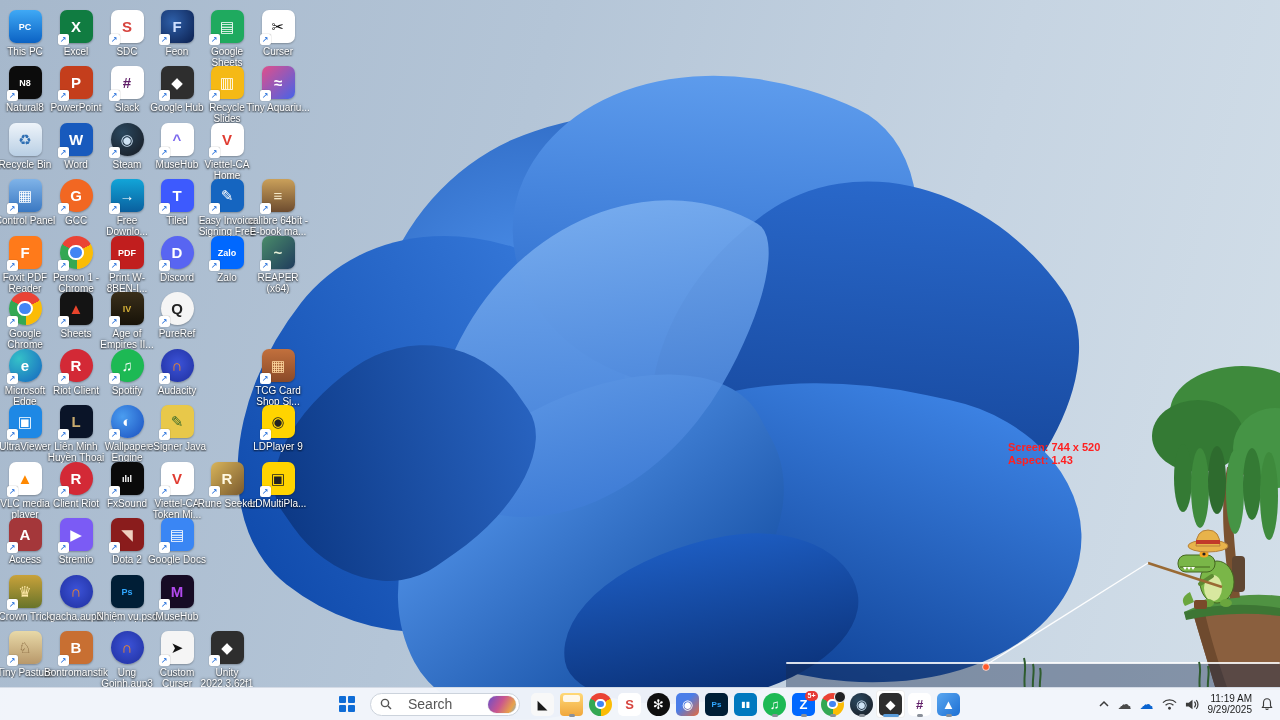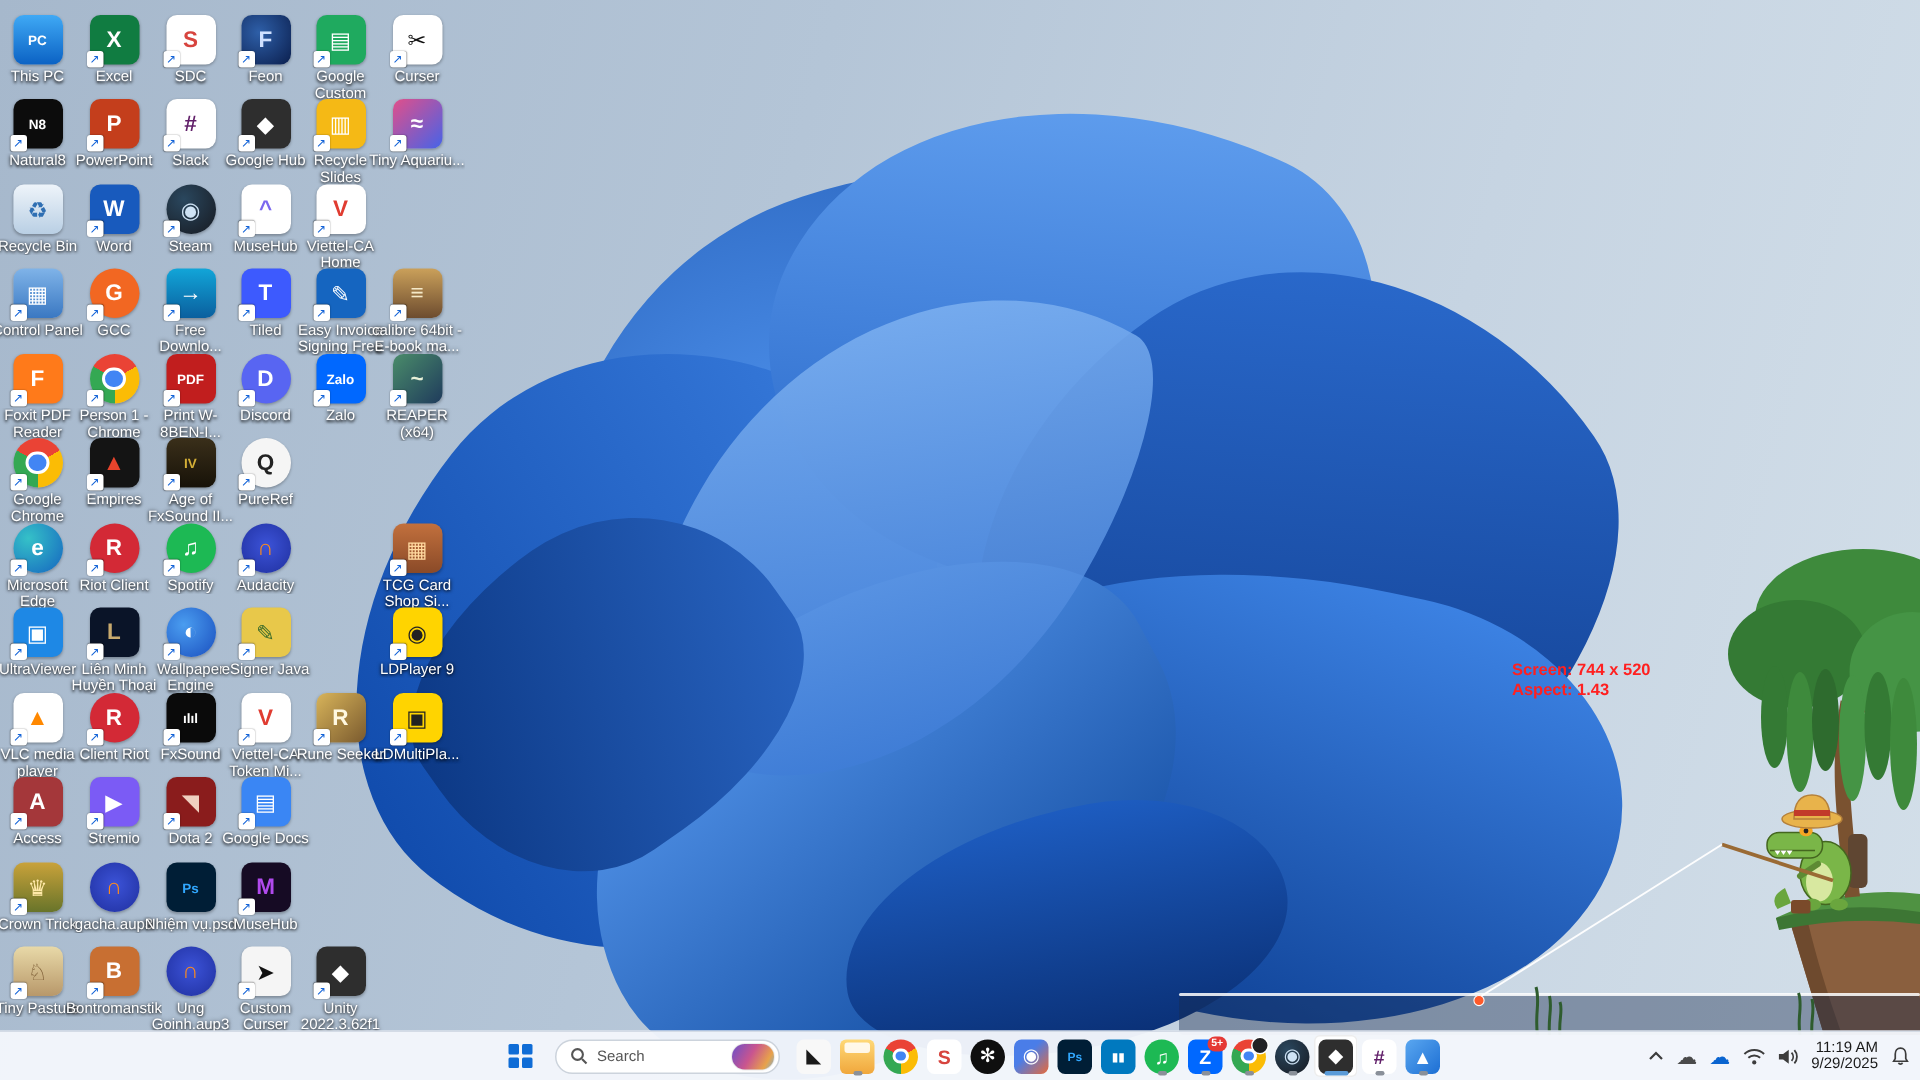--- a/index.html
+++ b/index.html
@@ -31,21 +31,21 @@
   #pet{position:absolute;left:780px;top:360px;width:500px;height:330px;z-index:2;pointer-events:none;}
   
   #taskbar{position:absolute;bottom:0;left:0;right:0;height:32px;z-index:10;
     background:rgba(243,246,251,.97);border-top:1px solid rgba(208,216,227,.9);}
   .tb-center{position:absolute;left:332px;top:0;height:32px;display:flex;align-items:center;gap:4px;}
   .start{width:30px;height:26px;display:flex;align-items:center;justify-content:center;border-radius:4px;}
   .winlogo{width:16px;height:16px;display:grid;grid-template-columns:7px 7px;grid-template-rows:7px 7px;gap:2px;}
   .winlogo div{background:#0f6cd6;border-radius:1px;}
   .search{width:150px;height:23px;border-radius:12px;background:#fff;border:1px solid #ccd3dc;
     display:flex;align-items:center;padding:0 3px 0 9px;box-sizing:border-box;margin:0 4px;}
-  .search .txt{font-size:10px;color:#555;margin-left:6px;}
+  .search .txt{font-size:14px;color:#555;margin-left:16px;}
   .bing-thumb{margin-left:auto;width:28px;height:17px;border-radius:9px;
     background:linear-gradient(120deg,#6a4fc9,#c9558f 45%,#e8a24a 80%,#7ab0d8);box-shadow:0 0 1px rgba(0,0,0,.4);}
   .tb-item{width:29px;height:28px;position:relative;display:flex;align-items:center;justify-content:center;border-radius:4px;}
   .tb-item.active{background:rgba(255,255,255,.95);box-shadow:inset 0 0 0 1px rgba(0,0,0,.07);}
   .tb-ico{width:23px;height:23px;border-radius:5px;display:flex;align-items:center;justify-content:center;
     font-weight:bold;font-size:13px;color:#fff;position:relative;}
   .tb-ico.round{border-radius:50%;}
   .tb-ico.folder{background:linear-gradient(180deg,#ffd977,#f0a73c);border-radius:4px;}
   .tb-ico.folder::before{content:"";position:absolute;top:2px;left:3px;right:3px;height:7px;
     background:rgba(255,255,255,.85);border-radius:2px;}
@@ -165,21 +165,21 @@
         </div>
         <div class="lbl">Feon</div>
       </div>
       <div class="dicon" style="left: 195px; top: 10px;">
         <div class="artwrap">
           <div class="art" style="background: rgb(31, 170, 95);">
             <span>▤</span>
           </div>
           <div class="sc">↗</div>
         </div>
-        <div class="lbl">Google Custom</div>
+        <div class="lbl">Google Sheets</div>
       </div>
       <div class="dicon" style="left: 246px; top: 10px;">
         <div class="artwrap">
           <div class="art" style="background: rgb(255, 255, 255); color: rgb(17, 17, 17);">
             <span>✂</span>
           </div>
           <div class="sc">↗</div>
         </div>
         <div class="lbl">Curser</div>
       </div>
@@ -394,30 +394,30 @@
         </div>
         <div class="lbl">Google Chrome</div>
       </div>
       <div class="dicon" style="left: 44px; top: 292px;">
         <div class="artwrap">
           <div class="art" style="background: rgb(20, 20, 20); color: rgb(232, 68, 44);">
             <span>▲</span>
           </div>
           <div class="sc">↗</div>
         </div>
-        <div class="lbl">Empires</div>
+        <div class="lbl">Sheets</div>
       </div>
       <div class="dicon" style="left: 95px; top: 292px;">
         <div class="artwrap">
           <div class="art" style="background: linear-gradient(rgb(58, 47, 26), rgb(23, 18, 8)); color: rgb(212, 175, 55);">
             <span style="font-size: 9px;">IV</span>
           </div>
           <div class="sc">↗</div>
         </div>
-        <div class="lbl">Age of FxSound II...</div>
+        <div class="lbl">Age of Empires II...</div>
       </div>
       <div class="dicon" style="left: 145px; top: 292px;">
         <div class="artwrap">
           <div class="art round" style="background: rgb(245, 245, 245); color: rgb(34, 34, 34);">
             <span>Q</span>
           </div>
           <div class="sc">↗</div>
         </div>
         <div class="lbl">PureRef</div>
       </div>

